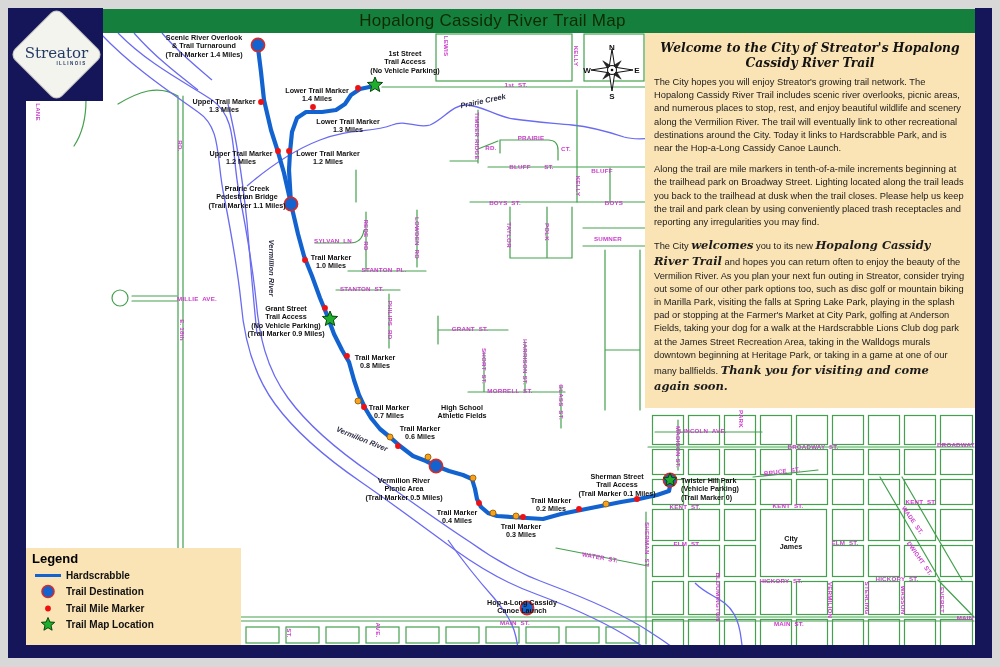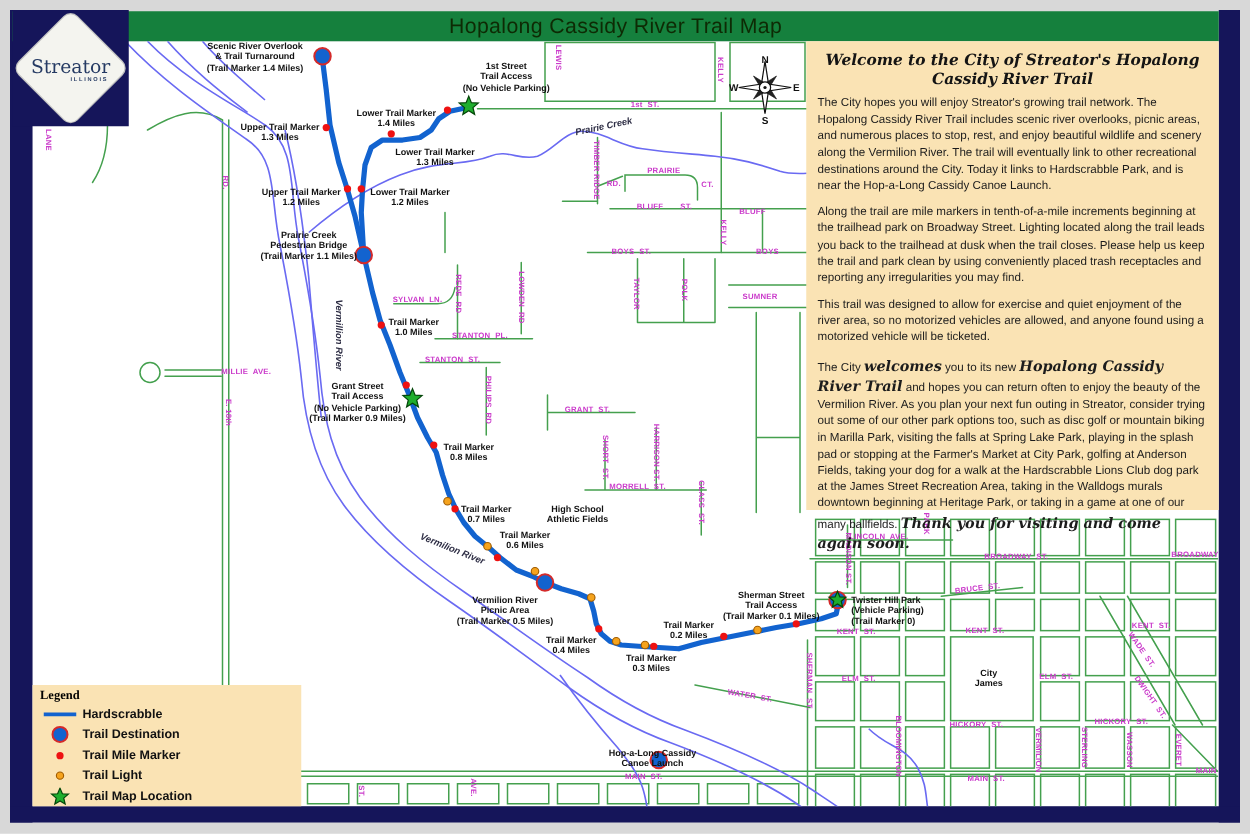--- a/index.html
+++ b/index.html
@@ -36,21 +36,21 @@
   #info-panel{position:absolute;left:645px;top:33px;width:330px;height:375px;background:#fae3b4;
               z-index:20;padding:5px 9px 0 9px;box-sizing:border-box;}
   #info-panel .heading{font-family:"DejaVu Serif",serif;font-style:italic;font-weight:bold;
                        font-size:12.3px;color:#141414;text-align:center;margin:2px 0 6px 0;}
   .panel-par{font-size:9.3px;line-height:1.42;color:#1c1c1c;margin:0 0 8px 0;text-align:left;}
   .panel-par .script{font-family:"DejaVu Serif",serif;font-style:italic;font-weight:bold;
                      font-size:11.5px;}
   
   #legend{position:absolute;left:26px;top:548px;width:215px;height:97px;background:#fae3b4;
           z-index:20;padding:3px 0 0 6px;box-sizing:border-box;}
-  #legend .legend-title{font-size:10px;font-weight:bold;color:#000;margin:0 0 1px 0;font-family:Liberation Serif, serif;}
+  #legend .legend-title{font-size:13px;font-weight:bold;color:#000;margin:0 0 1px 0;}
   .legend-item{display:flex;align-items:center;height:16.5px;}
   .legend-item svg{width:34px;height:15px;flex:0 0 34px;}
   .legend-item .legend-label{font-size:10px;font-weight:bold;color:#111;}
   .compass-letter{font-size:8px;font-weight:bold;fill:#111;text-anchor:middle;
                   font-family:"Liberation Sans",sans-serif;}
 </style>
 </head>
 <body>
 
 <div id="map-bg"></div>
@@ -352,21 +352,20 @@
     <div class="street-label" style="left: 913px; top: 520px; transform: translate(-50%, -50%) rotate(55deg);">WADE  ST.</div>
     <div class="street-label" style="left: 920px; top: 558px; transform: translate(-50%, -50%) rotate(55deg);">DWIGHT  ST.</div>
     <div class="street-label" style="left: 942px; top: 600px; transform: translate(-50%, -50%) rotate(90deg);">EVERET</div>
   </div>
 
 <div id="info-panel">
   <div class="heading">Welcome to the City of Streator's Hopalong Cassidy River Trail</div>
   <div id="panel-paragraphs">
       <p class="panel-par"><span>The City hopes you will enjoy Streator's growing trail network.  The Hopalong Cassidy River Trail includes scenic river overlooks, picnic areas, and numerous places to stop, rest, and enjoy beautiful wildlife and scenery along the Vermilion River.  The trail will eventually link to other recreational destinations around the City.  Today it links to Hardscrabble Park, and is near the Hop-a-Long Cassidy Canoe Launch.</span></p>
       <p class="panel-par"><span>Along the trail are mile markers in tenth-of-a-mile increments beginning at the trailhead park on Broadway Street.  Lighting located along the trail leads you back to the trailhead at dusk when the trail closes.  Please help us keep the trail and park clean by using conveniently placed trash receptacles and reporting any irregularities you may find.</span></p>
-      <p class="panel-par"><span>This trail was designed to allow for exercise and quiet enjoyment of the river area, so no motorized vehicles are allowed, and anyone found using a motorized vehicle will be ticketed.</span></p>
       <p class="panel-par"><span>The City </span><span class="script">welcomes</span><span> you to its new </span><span class="script">Hopalong Cassidy River Trail</span><span> and hopes you can return often to enjoy the beauty of the Vermilion River.  As you plan your next fun outing in Streator, consider trying out some of our other park options too, such as disc golf or mountain biking in Marilla Park, visiting the falls at Spring Lake Park, playing in the splash pad or stopping at the Farmer's Market at City Park, golfing at Anderson Fields, taking your dog for a walk at the Hardscrabble Lions Club dog park at the James Street Recreation Area, taking in the Walldogs murals downtown beginning at Heritage Park, or taking in a game at one of our many ballfields. </span><span class="script">Thank you for visiting and come again soon.</span></p>
     </div>
 </div>
 
 <div id="legend">
   <div class="legend-title">Legend</div>
   <div id="legend-items">
       <div class="legend-item">
         <svg viewBox="0 0 34 15">
           <line x1="3" y1="7.5" x2="29" y2="7.5" stroke="#1263cf" stroke-width="3"></line>
@@ -380,24 +379,18 @@
         <span class="legend-label">Trail Destination</span>
       </div>
       <div class="legend-item">
         <svg viewBox="0 0 34 15">
           <circle cx="16" cy="7.5" r="2.9" fill="#ee1111"></circle>
         </svg>
         <span class="legend-label">Trail Mile Marker</span>
       </div>
       <div class="legend-item">
         <svg viewBox="0 0 34 15">
-          <circle cx="16" cy="7.5" r="2.9" fill="#f5a31d" stroke="#a05c00" stroke-width="0.9"></circle>
-        </svg>
-        <span class="legend-label">Trail Light</span>
-      </div>
-      <div class="legend-item">
-        <svg viewBox="0 0 34 15">
           <path d="M16.0,0.5L17.9,5.0L22.7,5.3L19.0,8.5L20.1,13.2L16.0,10.7L11.9,13.2L13.0,8.5L9.3,5.3L14.1,5.0Z" fill="#1fae2e" stroke="#05470a" stroke-width="1"></path>
         </svg>
         <span class="legend-label">Trail Map Location</span>
       </div>
     </div>
 </div>
 
 </body></html>

